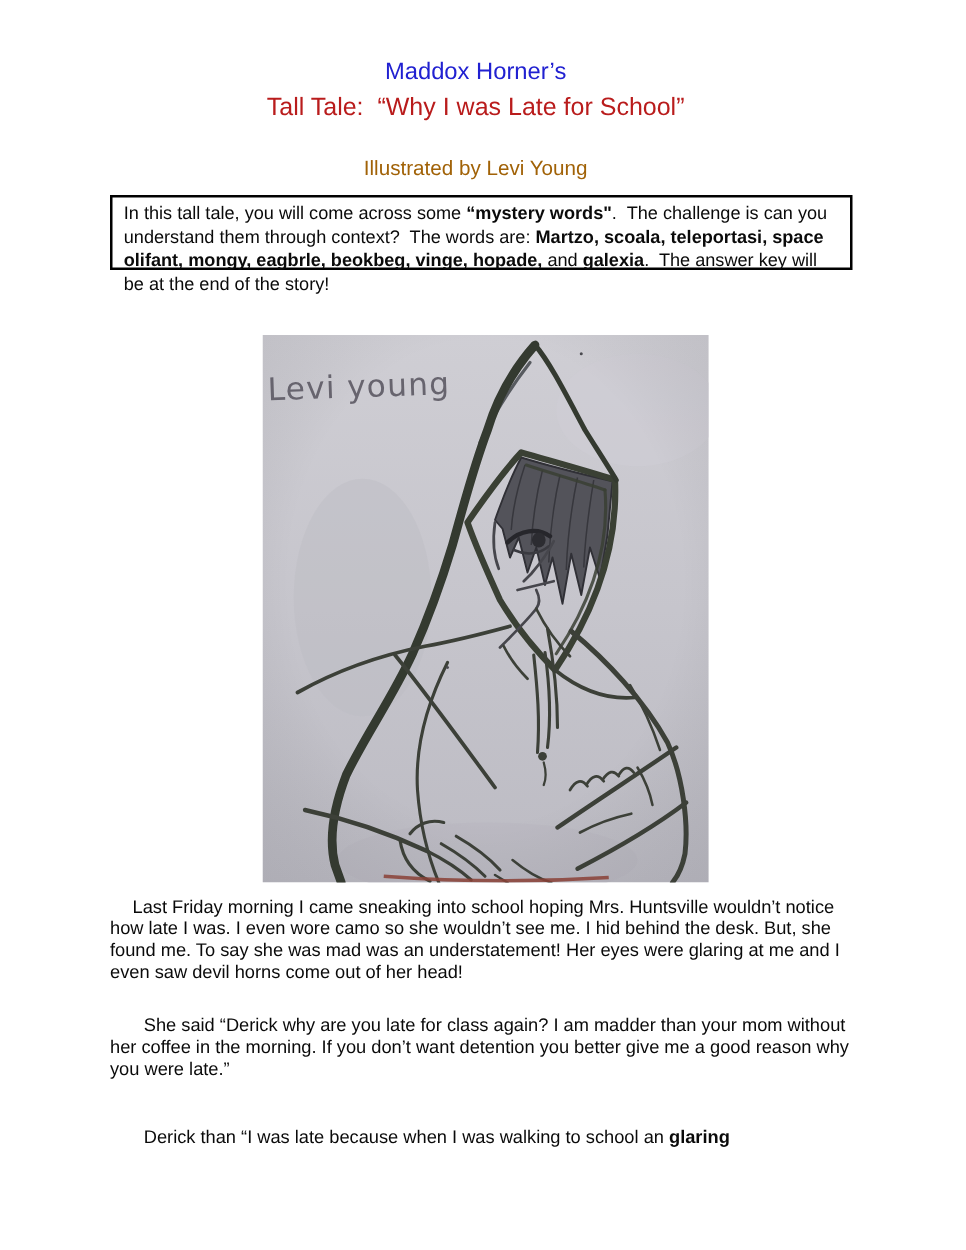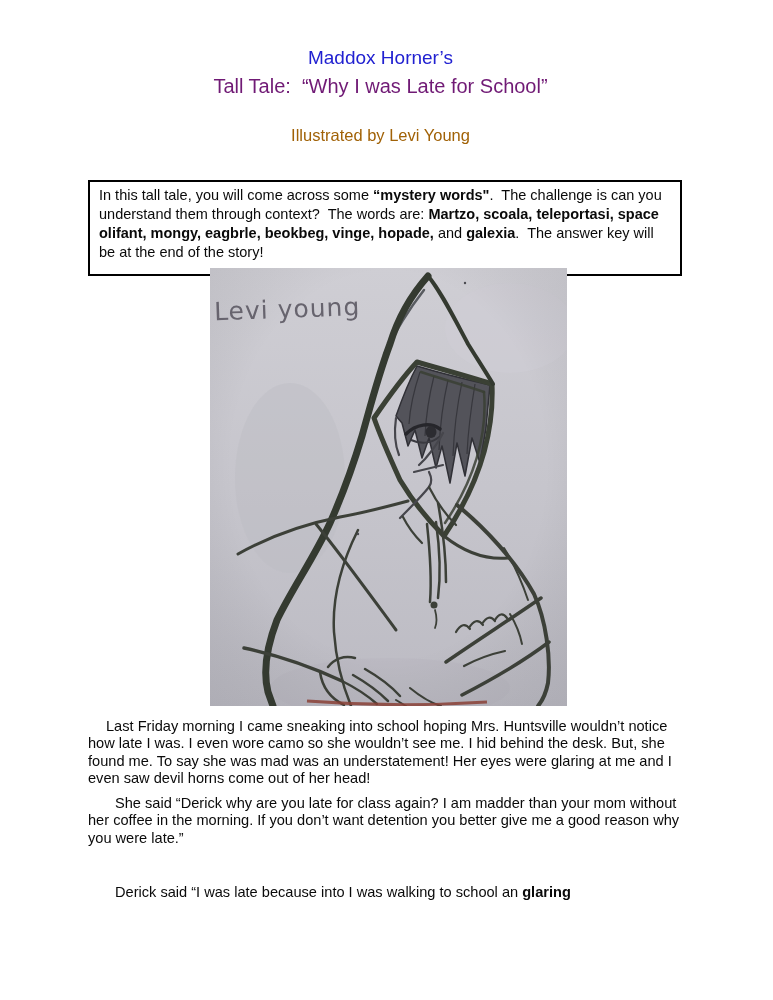--- a/index.html
+++ b/index.html
@@ -6,34 +6,34 @@
   .page{
     position:relative;
     width:773px;height:1000px;
     background:#fff;
     font-family:"Liberation Sans",sans-serif;
     color:#0a0a0a;
     overflow:hidden;
   }
   .center-line{position:absolute;left:0;right:12px;text-align:center;font-weight:normal;}
   .t1{top:47px;font-size:19px;color:#2121d1;}
-  .t2{top:75px;font-size:20px;color:#701a75;white-space:pre;}
+  .t2{top:75px;font-size:20px;color:#b91c1c;white-space:pre;}
   .t3{top:126px;font-size:16.5px;color:#a16207;}
   .mystery-box{
-    position:absolute;left:88px;top:180px;width:594px;height:96px;
+    position:absolute;left:88px;top:156px;width:594px;height:60px;
     box-sizing:border-box;border:2px solid #000;
     padding:4px 9px 3px 9px;
     font-size:14.5px;line-height:19px;
   }
   .mystery-box p{margin:0;white-space:pre-wrap;}
   .illus{position:absolute;left:210px;top:268px;width:357px;height:438px;}
   .illus svg{display:block;}
   .story{position:absolute;left:88px;top:718px;width:600px;font-size:14.6px;line-height:17.3px;}
   .story p{margin:0;white-space:pre-wrap;}
-  .story .p0{text-indent:18px;margin-bottom:8px;}
+  .story .p0{text-indent:18px;margin-bottom:26px;}
   .story .p1{text-indent:27px;margin-bottom:37px;}
   .story .p2{text-indent:27px;}
   b{font-weight:bold;}
   .sig{font-family:"DejaVu Sans",sans-serif;letter-spacing:1px;}
 </style>
 </head>
 <body>
 
 <div class="page">
 
@@ -134,16 +134,16 @@
       <circle cx="255" cy="15" r="1.2" fill="#4a4a50"></circle>
       <circle cx="148" cy="266" r="1.2" fill="#4a4a50"></circle>
 
       <path d="M97,433 C150,437 215,438 277,434" stroke="#8a4136" stroke-width="3" fill="none" opacity="0.85"></path>
     </svg>
   </div>
 
   <div class="story">
     <p class="p0"><span>Last Friday morning I came sneaking into school hoping Mrs. Huntsville wouldn’t notice how late I was. I even wore camo so she wouldn’t see me. I hid behind the desk. But, she found me. To say she was mad was an understatement! Her eyes were glaring at me and I even saw devil horns come out of her head!</span></p>
     <p class="p1"><span>She said “Derick why are you late for class again? I am madder than your mom without her coffee in the morning. If you don’t want detention you better give me a good reason why you were late.”</span></p>
-    <p class="p2"><span>Derick said “I was late because into I was walking to school an </span><b>glaring</b></p>
+    <p class="p2"><span>Derick than “I was late because when I was walking to school an </span><b>glaring</b></p>
   </div>
 
 </div>
 
 </body></html>

